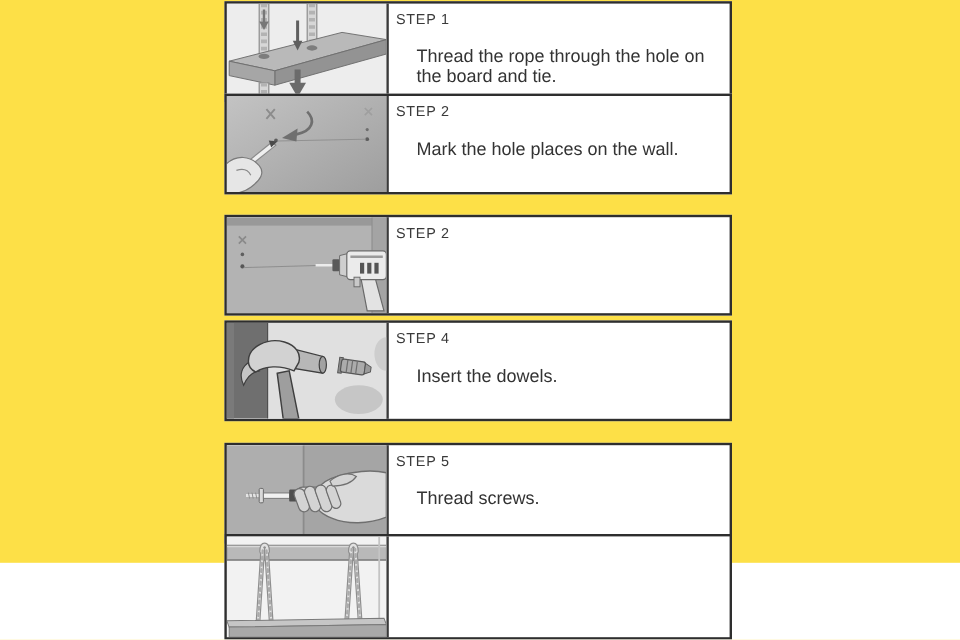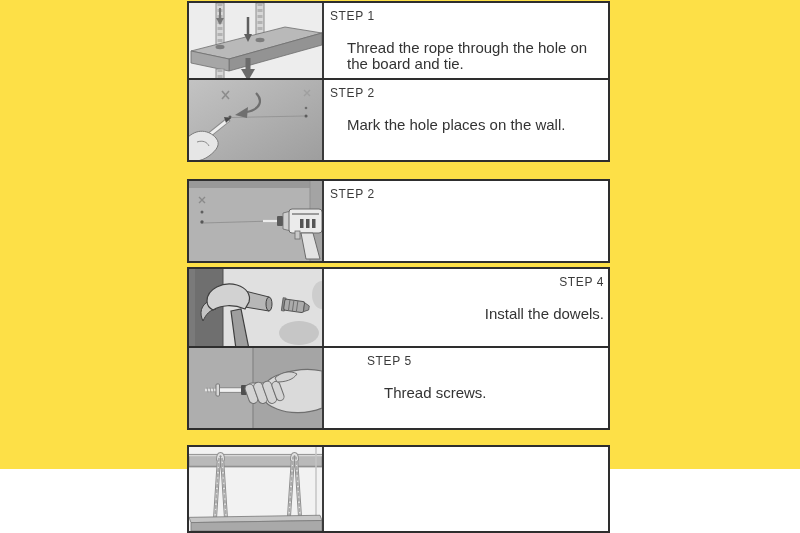--- a/index.html
+++ b/index.html
@@ -5,22 +5,22 @@
   * { margin: 0; padding: 0; box-sizing: border-box; }
   html, body { width: 800px; height: 533px; background: #ffffff; overflow: hidden;
     font-family: "Liberation Sans", sans-serif; }
   .page { position: relative; width: 800px; height: 469px; background: #fde047; }
   .stack { position: absolute; left: 187px; top: 1px; width: 423px; }
   .step-row { position: absolute; left: 0; width: 423px; height: 84px;
     border: 2px solid #2e2e2e; background: #ffffff; display: flex; }
   .row-0 { top: 0; }
   .row-1 { top: 77px; }
   .row-2 { top: 178px; }
-  .row-3 { top: 266px; text-align: right; }
-  .row-4 { top: 345px; gap: 37px; }
+  .row-3 { top: 266px; }
+  .row-4 { top: 368px; }
   .row-5 { top: 444px; height: 88px; }
   .illus { width: 135px; flex: none; border-right: 2px solid #3a3a3a; overflow: hidden; }
   .illus svg { display: block; width: 100%; height: 100%; }
   .txt { flex: 1; padding: 6px 4px 0 6px; }
   .step-label { font-size: 12px; line-height: 14px; color: #3a3a3a; letter-spacing: 0.6px; }
   .step-instruction { font-size: 15px; line-height: 16px; color: #333333;
     margin: 17px 0 0 17px; }
 </style>
 </head>
 <body>
@@ -135,21 +135,21 @@
             <rect x="0" y="0" width="20" height="11" rx="2" fill="#ababab" stroke="#555555" stroke-width="1"></rect>
             <line x1="5" y1="0" x2="5" y2="11" stroke="#6e6e6e" stroke-width="1"></line>
             <line x1="9" y1="0" x2="9" y2="11" stroke="#6e6e6e" stroke-width="1"></line>
             <line x1="13" y1="0" x2="13" y2="11" stroke="#6e6e6e" stroke-width="1"></line>
             <polygon points="20,1 25,3.5 25,7.5 20,10" fill="#9a9a9a" stroke="#555555" stroke-width="0.8"></polygon>
           </g>
         </svg>
       </div>
       <div class="txt">
         <div class="step-label">STEP 4</div>
-        <div class="step-instruction">Install the dowels.</div>
+        <div class="step-instruction">Insert the dowels.</div>
       </div>
     </div>
 
     <div class="step-row row-4">
       <div class="illus">
         <svg viewBox="0 0 133 80" preserveAspectRatio="none">
           <rect width="133" height="80" fill="#aeaeae"></rect>
           <rect x="64" width="69" height="80" fill="#a5a5a5"></rect>
           <line x1="64" y1="0" x2="64" y2="80" stroke="#8b8b8b" stroke-width="1.5"></line>
           <line x1="16" y1="42" x2="27" y2="42" stroke="#e4e4e4" stroke-width="2.5"></line>

